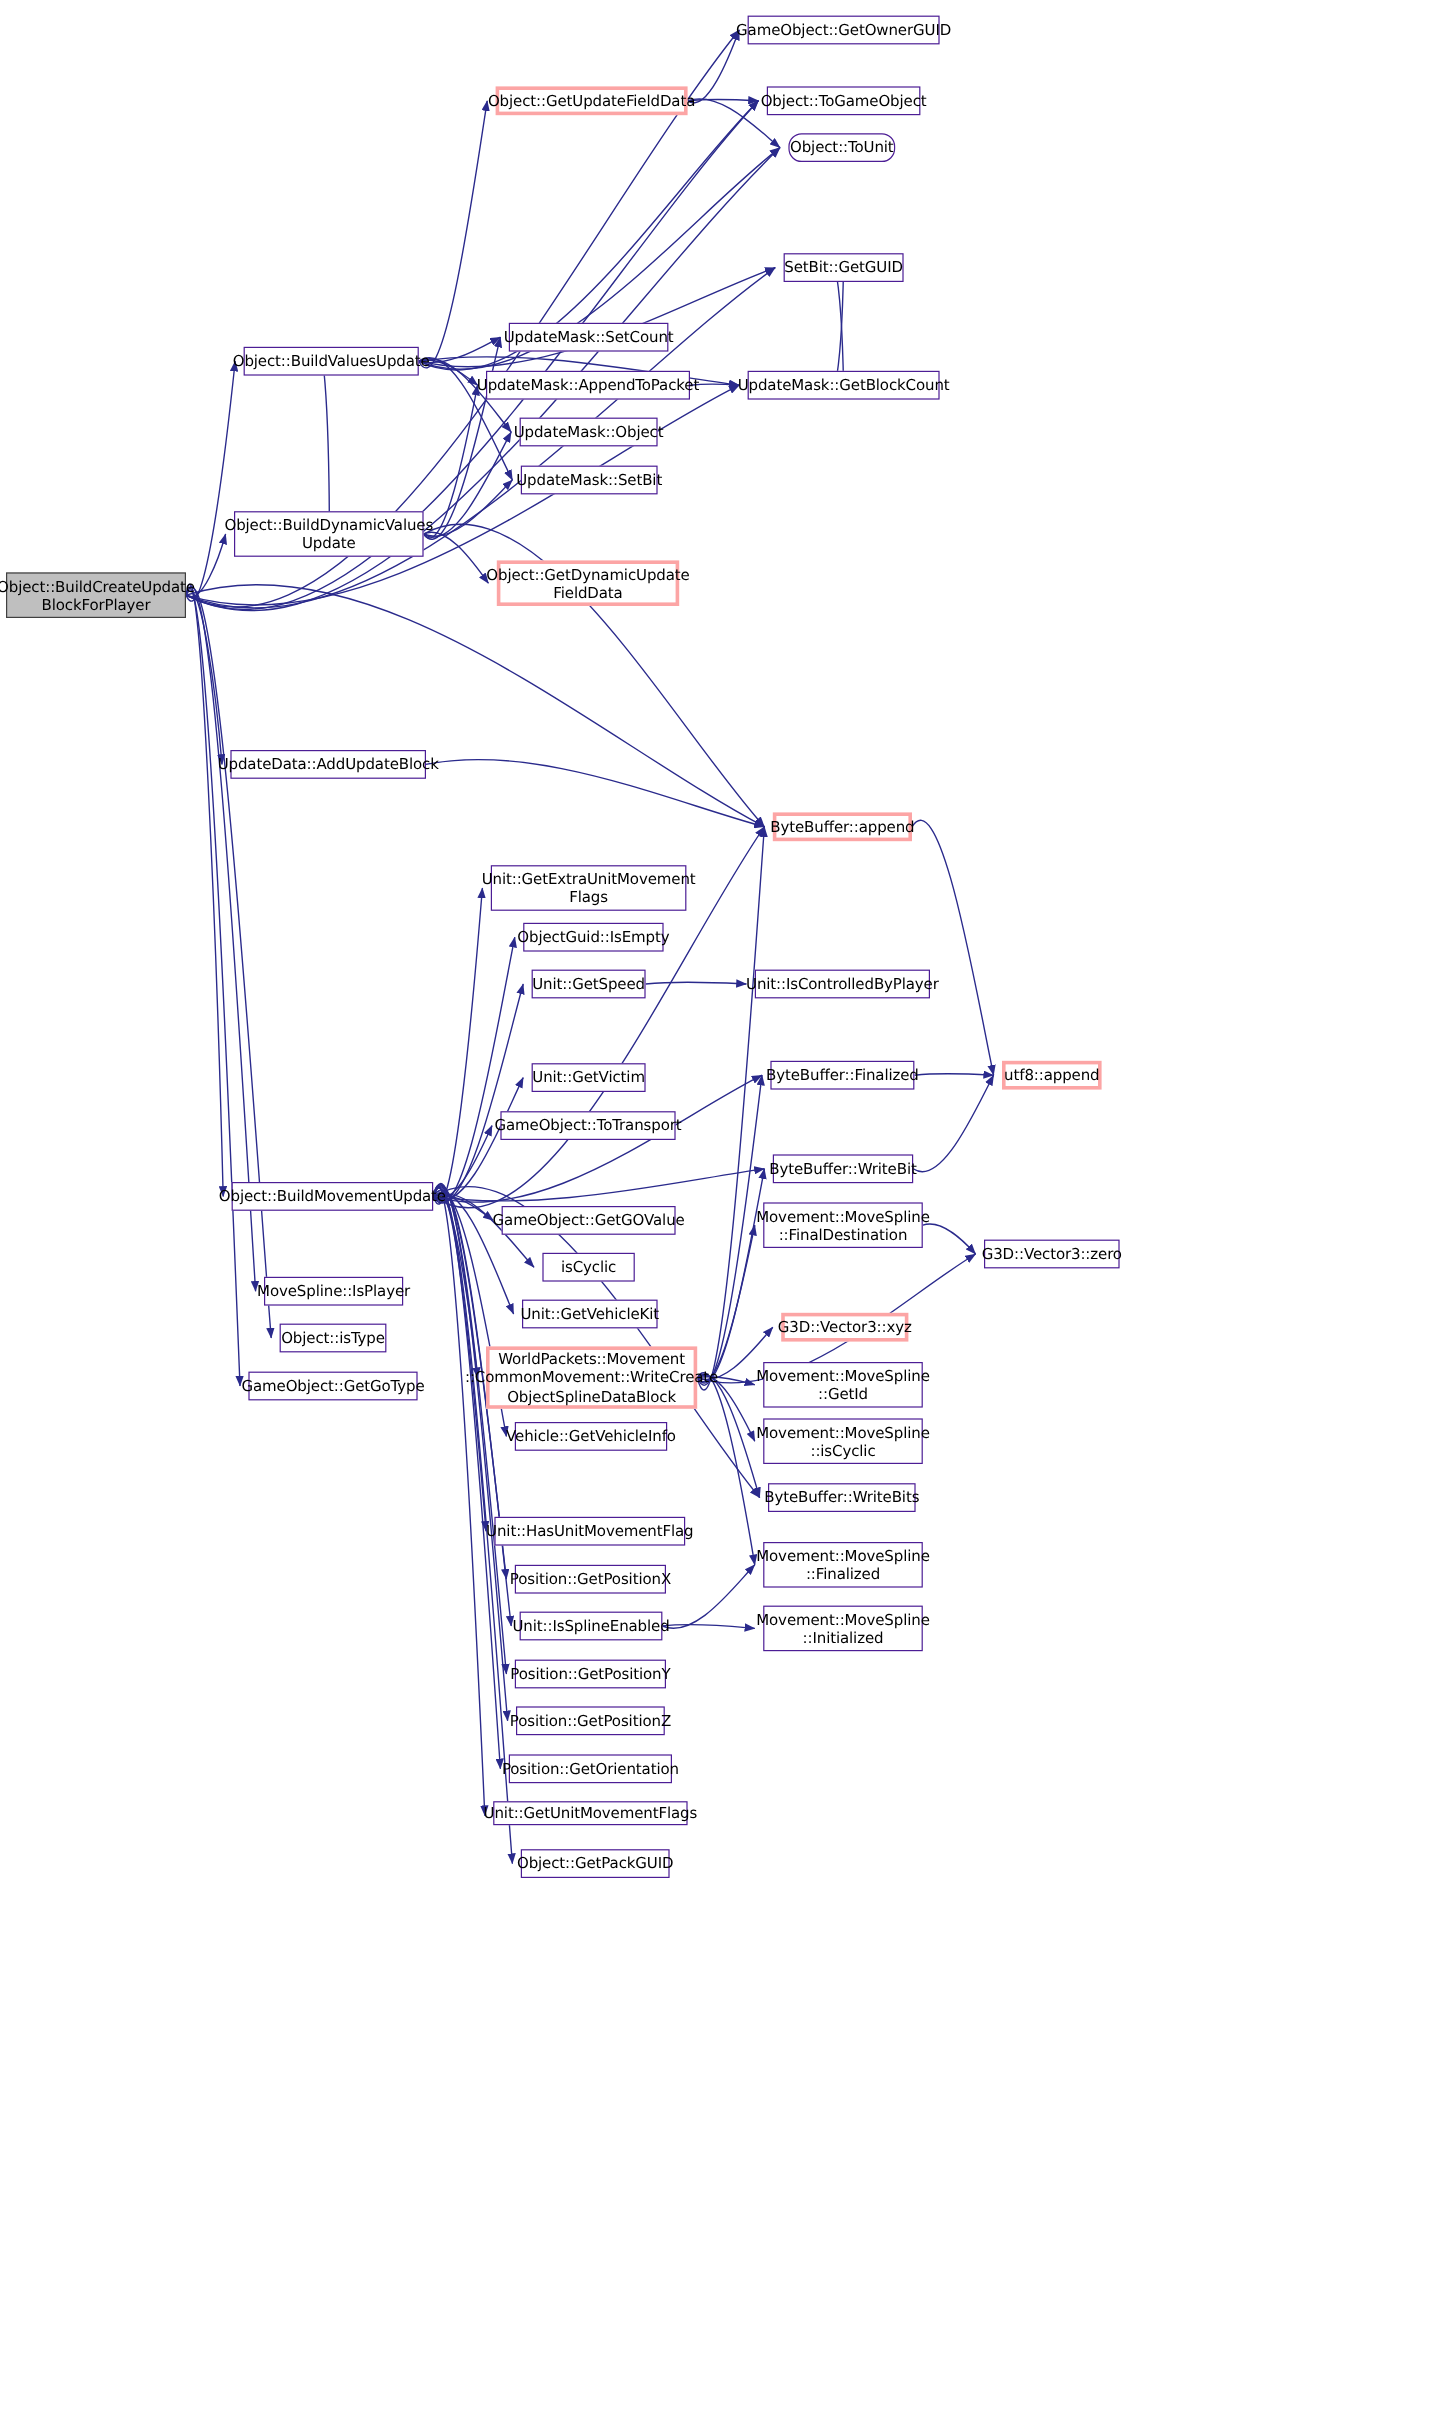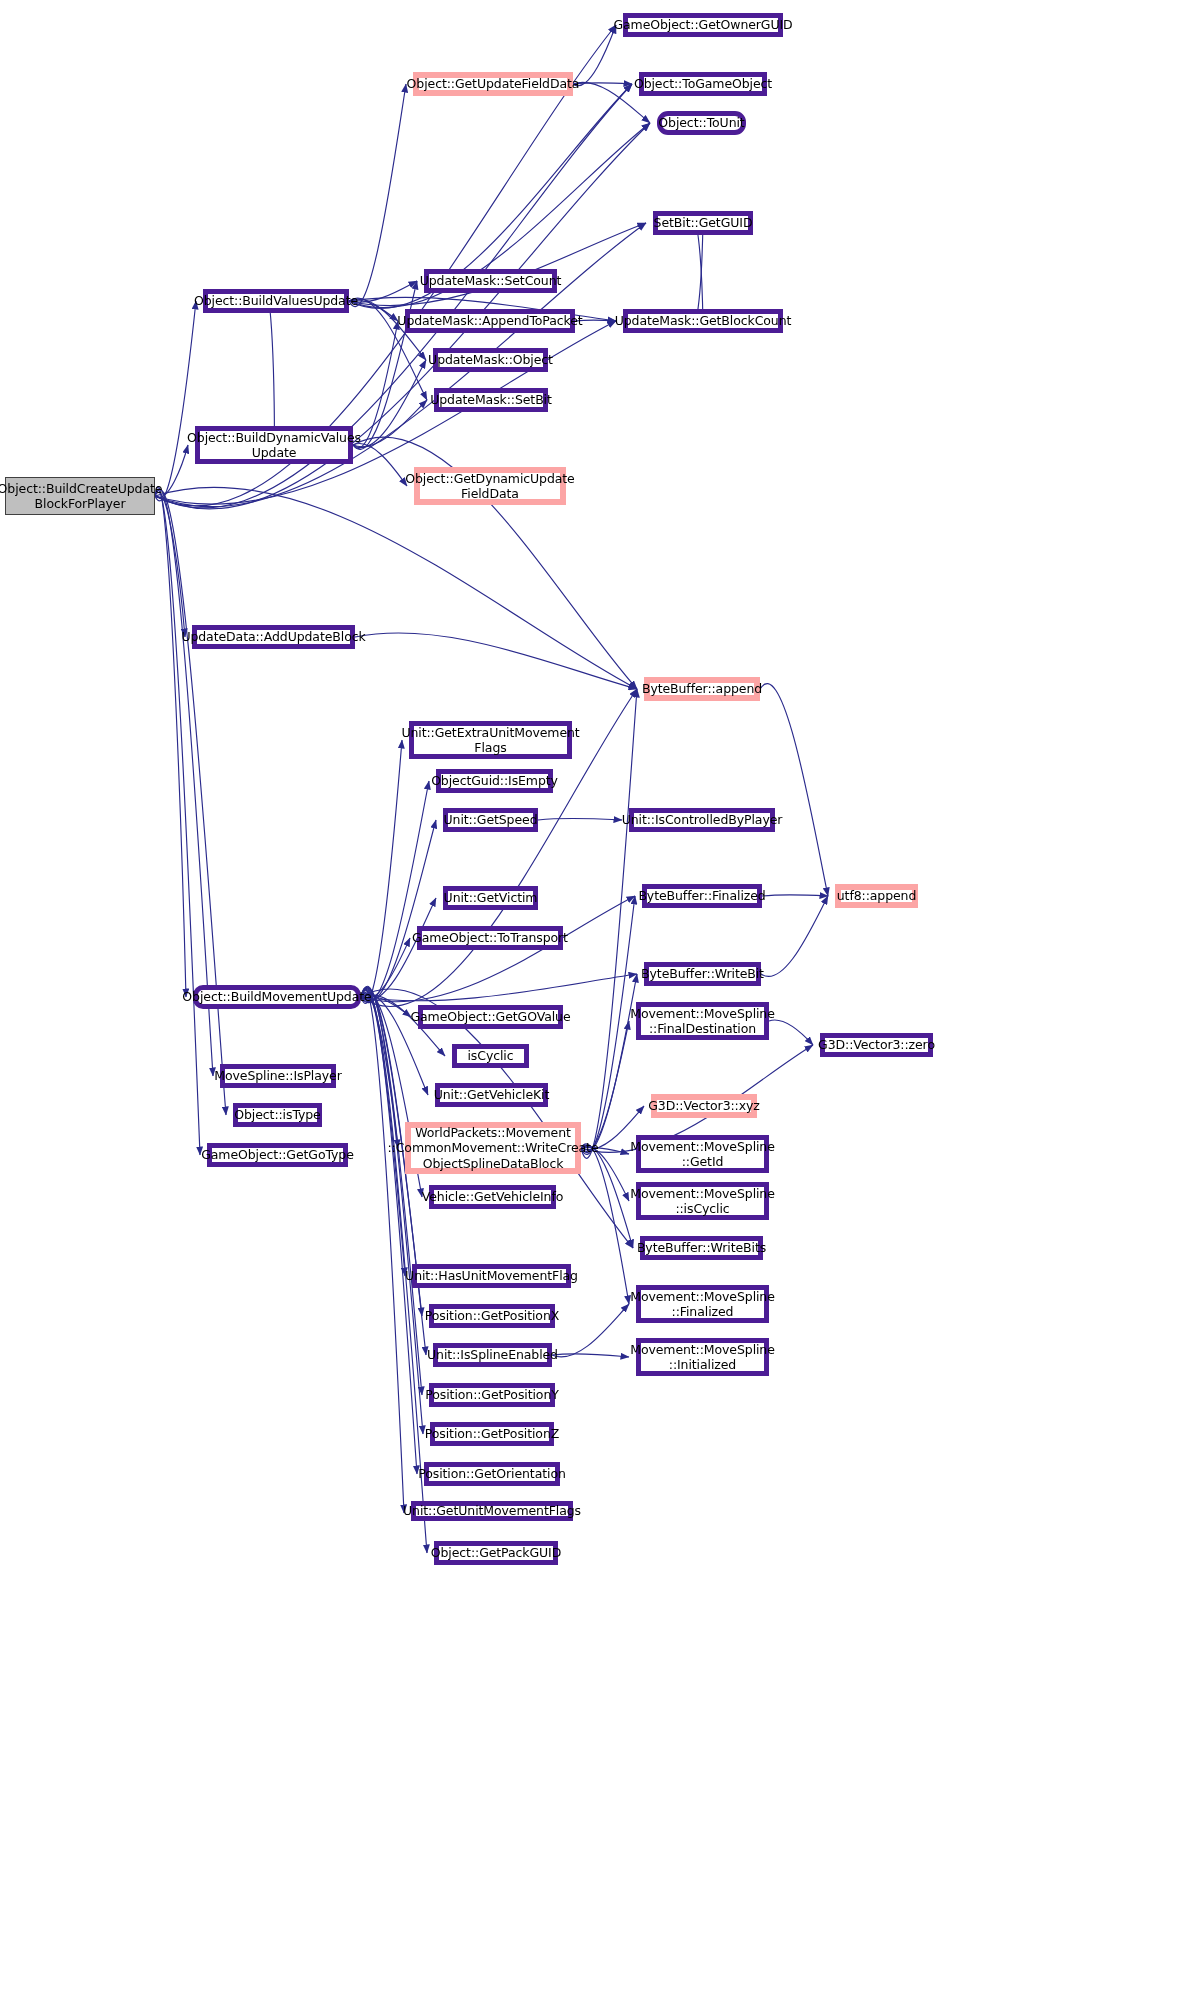--- a/index.html
+++ b/index.html
@@ -7,30 +7,30 @@
   #graph{position:relative;width:1200px;height:2013px;background:#ffffff;overflow:hidden;}
   #edges{position:absolute;left:0;top:0;width:1200px;height:2013px;}
   .node{
     position:absolute;
     box-sizing:border-box;
     display:flex;
     align-items:center;
     justify-content:center;
     text-align:center;
     background:#ffffff;
-    border:5px solid #4c1d95;
+    border:1px solid #4c1d95;
     color:#000000;
     font-size:12.5px;
     line-height:1.22;
     letter-spacing:-0.1px;
     padding:0 4px;
     white-space:pre-line;
     z-index:5;
   }
-  .node.red{border:6px solid #fca5a5;}
+  .node.red{border:3px solid #fca5a5;}
   .node.root{background:#bfbfbf;border:1px solid #404040;}
 </style>
 </head>
 <body>
 
 <div id="graph">
   <svg id="edges" viewBox="0 0 1200 2013" xmlns="http://www.w3.org/2000/svg">
     <defs>
       <marker id="ah" markerWidth="9" markerHeight="7" refX="8.5" refY="3.5" orient="auto" markerUnits="userSpaceOnUse">
         <path d="M0,0 L9,3.5 L0,7 z" fill="#2a2a8c"></path>
@@ -137,21 +137,21 @@
       <div class="node" style="left: 409px; top: 721px; width: 163px; height: 38px;">Unit::GetExtraUnitMovement
 Flags</div>
       <div class="node" style="left: 436px; top: 769px; width: 117px; height: 24px;">ObjectGuid::IsEmpty</div>
       <div class="node" style="left: 443px; top: 808px; width: 95px; height: 24px;">Unit::GetSpeed</div>
       <div class="node" style="left: 629px; top: 808px; width: 146px; height: 24px;">Unit::IsControlledByPlayer</div>
       <div class="node red" style="left: 835px; top: 884px; width: 83px; height: 24px;">utf8::append</div>
       <div class="node" style="left: 443px; top: 886px; width: 95px; height: 24px;">Unit::GetVictim</div>
       <div class="node" style="left: 642px; top: 884px; width: 120px; height: 24px;">ByteBuffer::Finalized</div>
       <div class="node" style="left: 417px; top: 926px; width: 146px; height: 24px;">GameObject::ToTransport</div>
       <div class="node" style="left: 644px; top: 962px; width: 117px; height: 24px;">ByteBuffer::WriteBit</div>
-      <div class="node" style="left: 193px; top: 985px; width: 168px; height: 24px; border-radius: 10px;">Object::BuildMovementUpdate</div>
+      <div class="node" style="left: 193px; top: 985px; width: 168px; height: 24px;">Object::BuildMovementUpdate</div>
       <div class="node" style="left: 418px; top: 1005px; width: 145px; height: 24px;">GameObject::GetGOValue</div>
       <div class="node" style="left: 636px; top: 1002px; width: 133px; height: 38px;">Movement::MoveSpline
 ::FinalDestination</div>
       <div class="node" style="left: 820px; top: 1033px; width: 113px; height: 24px;">G3D::Vector3::zero</div>
       <div class="node" style="left: 452px; top: 1044px; width: 77px; height: 24px;">isCyclic</div>
       <div class="node" style="left: 220px; top: 1064px; width: 116px; height: 24px;">MoveSpline::IsPlayer</div>
       <div class="node" style="left: 435px; top: 1083px; width: 113px; height: 24px;">Unit::GetVehicleKit</div>
       <div class="node red" style="left: 651px; top: 1094px; width: 106px; height: 24px;">G3D::Vector3::xyz</div>
       <div class="node" style="left: 233px; top: 1103px; width: 89px; height: 24px;">Object::isType</div>
       <div class="node red" style="left: 405px; top: 1122px; width: 176px; height: 52px;">WorldPackets::Movement

